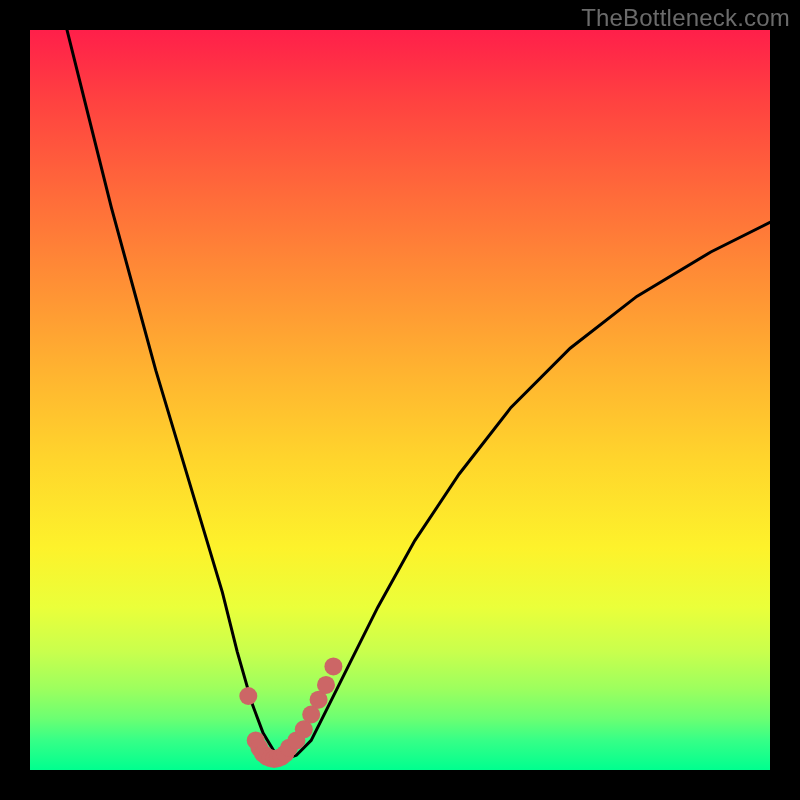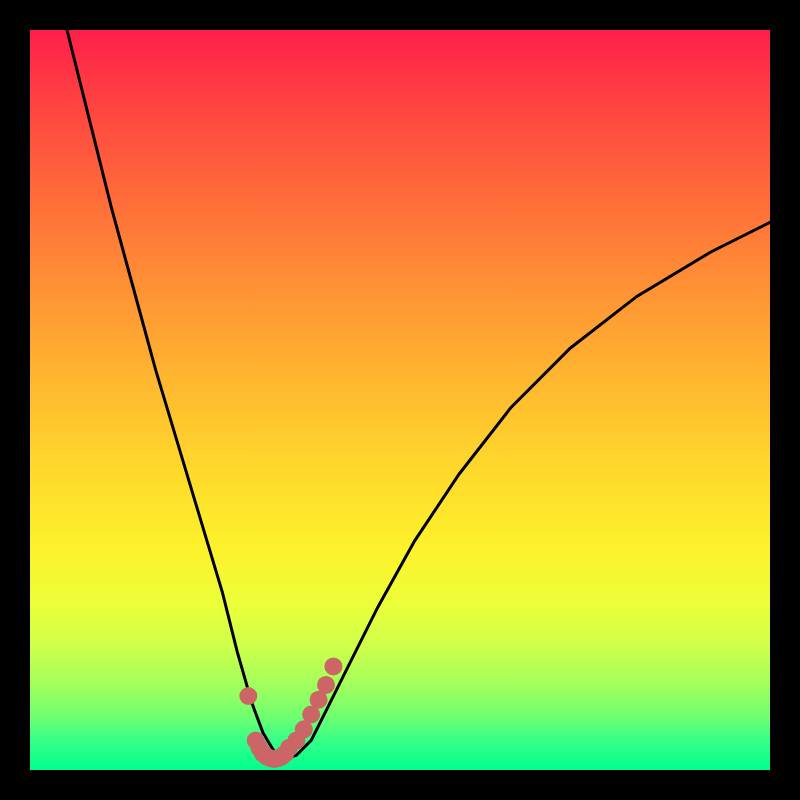--- a/index.html
+++ b/index.html
@@ -80,13 +80,14 @@
           <circle cx="259.00" cy="717.80" r="9" fill="#cc6666"></circle>
           <circle cx="266.40" cy="710.40" r="9" fill="#cc6666"></circle>
           <circle cx="273.80" cy="699.30" r="9" fill="#cc6666"></circle>
           <circle cx="281.20" cy="684.50" r="9" fill="#cc6666"></circle>
           <circle cx="288.60" cy="669.70" r="9" fill="#cc6666"></circle>
           <circle cx="296.00" cy="654.90" r="9" fill="#cc6666"></circle>
           <circle cx="303.40" cy="636.40" r="9" fill="#cc6666"></circle>
         </g>
     </svg>
   </div>
+  <div class="watermark">TheBottleneck.com</div>
 </div>
 
 </body></html>

